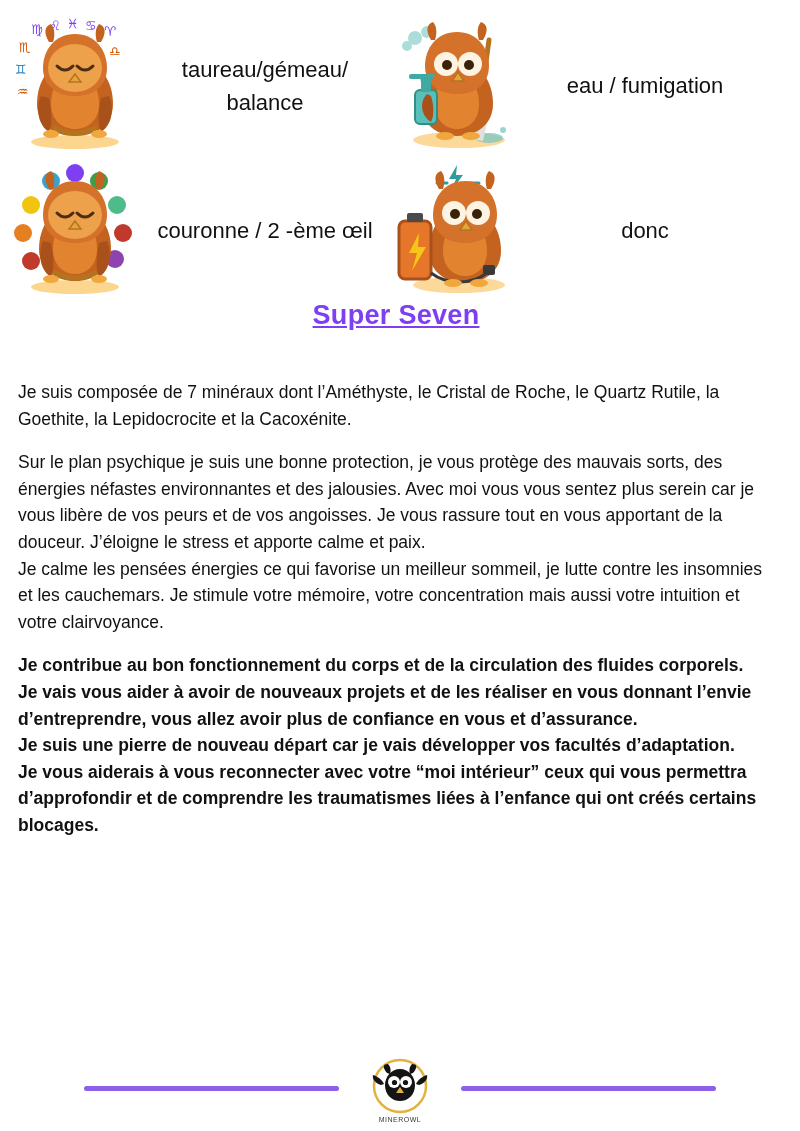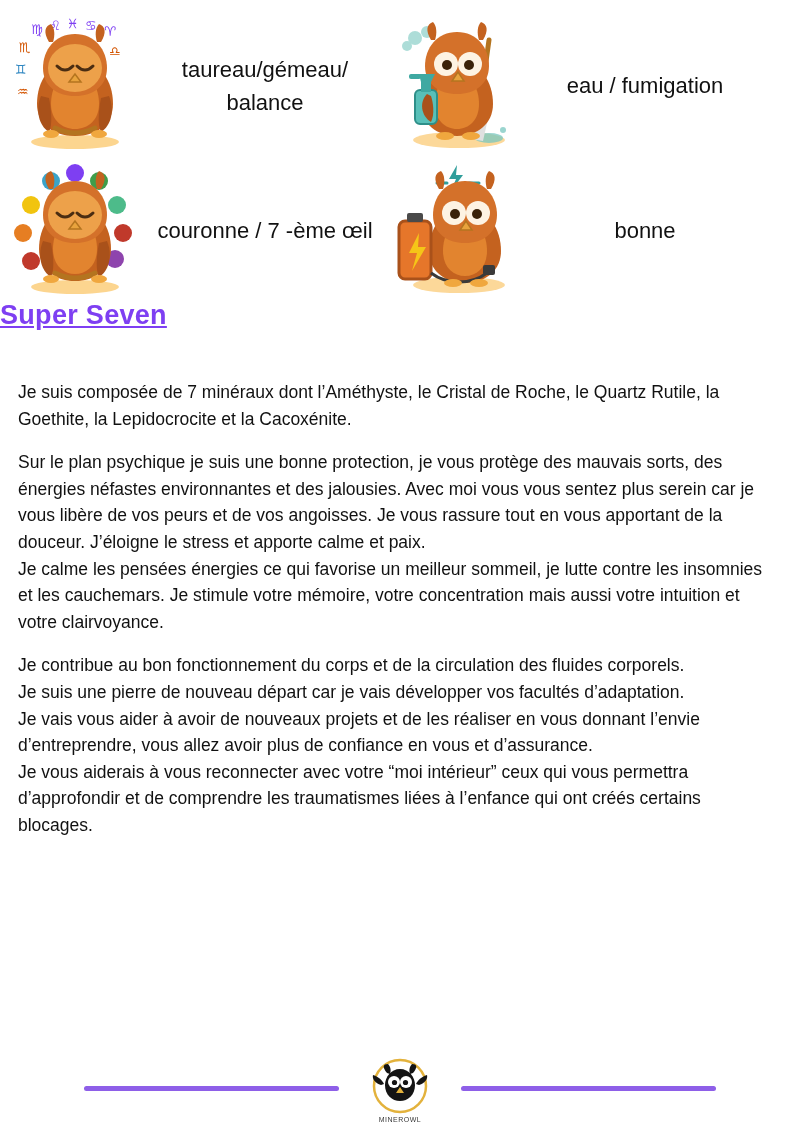--- a/index.html
+++ b/index.html
@@ -49,20 +49,21 @@
     position: relative;
     width: 140px;
     height: 140px;
   }
   .owl-wrap svg {
     display: block;
   }
 
   
   .doc-title {
+    text-align: center;
     font-size: 27px;
     font-weight: bold;
     color: #7e3ff2;
     text-decoration: underline;
     margin: 2px 8px 14px 0;
     letter-spacing: 0.3px;
   }
 
   
   .body-text {
@@ -70,20 +71,21 @@
     font-size: 17.5px;
     line-height: 1.52;
     color: #111;
     margin-top: 48px;
   }
   .para {
     margin: 0 0 17px 0;
   }
   .para:last-child {
     margin-bottom: 0;
+    font-weight: bold;
   }
   .para .line-indent {
     display: block;
   }
 
   
   .footer {
     position: absolute;
     left: 0;
     right: 0;
@@ -247,21 +249,21 @@
           <ellipse cx="70" cy="54" rx="27" ry="24" fill="#eda14a"></ellipse>
           <path d="M52 52 q8 8 16 0" stroke="#4a2d12" stroke-width="3" fill="none" stroke-linecap="round"></path>
           <path d="M72 52 q8 8 16 0" stroke="#4a2d12" stroke-width="3" fill="none" stroke-linecap="round"></path>
           <path d="M70 60 l-6 8 h12 Z" fill="#e8a33d" stroke="#b4741f" stroke-width="1.5"></path>
           <path d="M50 112 q20 10 40 0" stroke="#b4741f" stroke-width="5" fill="none" stroke-linecap="round"></path>
           <ellipse cx="46" cy="118" rx="8" ry="4" fill="#f0a73e"></ellipse>
           <ellipse cx="94" cy="118" rx="8" ry="4" fill="#f0a73e"></ellipse>
         </svg>
       </div>
     </div>
-    <div class="cell-label">couronne / 7 -ème œil</div>
+    <div class="cell-label">couronne / 2 -ème œil</div>
 
     <div class="cell-icon">
       <div class="owl-wrap">
         <svg viewBox="0 0 140 140" width="140" height="140" aria-hidden="true">
 
           <path d="M72 4 l-8 14 h7 l-5 12 l12 -16 h-7 Z" fill="#2f9e9b"></path>
           <line x1="52" y1="22" x2="62" y2="22" stroke="#2f9e9b" stroke-width="3" stroke-linecap="round"></line>
           <line x1="84" y1="22" x2="94" y2="22" stroke="#2f9e9b" stroke-width="3" stroke-linecap="round"></line>
           <ellipse cx="74" cy="124" rx="46" ry="8" fill="#f9b233" opacity="0.5"></ellipse>
 
@@ -282,35 +284,35 @@
           <path d="M34 72 l-10 20 h8 l-5 18 l14 -24 h-8 Z" fill="#f5c518"></path>
 
           <path d="M46 112 C62 124 86 124 102 112" stroke="#3a3a3a" stroke-width="3" fill="none"></path>
           <rect x="98" y="104" width="12" height="10" rx="2" fill="#3a3a3a"></rect>
 
           <ellipse cx="68" cy="122" rx="9" ry="4" fill="#f0a73e"></ellipse>
           <ellipse cx="94" cy="122" rx="9" ry="4" fill="#f0a73e"></ellipse>
         </svg>
       </div>
     </div>
-    <div class="cell-label">bonne</div>
+    <div class="cell-label">donc</div>
   </div>
 
   <div class="doc-title">Super Seven</div>
 
   <div class="body-text">
     <p class="para">Je suis composée de 7 minéraux dont l’Améthyste, le Cristal de Roche, le Quartz Rutile, la Goethite, la Lepidocrocite et la Cacoxénite.</p>
     <p class="para">
       <span>Sur le plan psychique je suis une bonne protection, je vous protège des mauvais sorts, des énergies néfastes environnantes et des jalousies. Avec moi vous vous sentez plus serein car je vous libère de vos peurs et de vos angoisses. Je vous rassure tout en vous apportant de la douceur. J’éloigne le stress et apporte calme et paix.</span>
       <span class="line-indent"> Je calme les pensées énergies ce qui favorise un meilleur sommeil, je lutte contre les insomnies et les cauchemars. Je stimule votre mémoire, votre concentration mais aussi votre intuition et votre clairvoyance.</span>
     </p>
     <p class="para">
       <span>Je contribue au bon fonctionnement du corps et de la circulation des fluides corporels.</span>
+      <span class="line-indent"> Je vais vous aider à avoir de nouveaux projets et de les réaliser en vous donnant l’envie d’entreprendre, vous allez avoir plus de confiance en vous et d’assurance.</span>
       <span class="line-indent">Je suis une pierre de nouveau départ car je vais développer vos facultés d’adaptation.</span>
-      <span class="line-indent"> Je vais vous aider à avoir de nouveaux projets et de les réaliser en vous donnant l’envie d’entreprendre, vous allez avoir plus de confiance en vous et d’assurance.</span>
       <span class="line-indent">Je vous aiderais à vous reconnecter avec votre “moi intérieur” ceux qui vous permettra d’approfondir et de comprendre les traumatismes liées à l’enfance qui ont créés certains blocages.</span>
     </p>
   </div>
 
   <div class="footer">
     <div class="rule left"></div>
     <div class="footer-logo">
       <svg viewBox="0 0 66 66" width="66" height="66" aria-hidden="true">
         <circle cx="33" cy="31" r="26" fill="none" stroke="#e3b23c" stroke-width="2.5"></circle>
         <path d="M33 14 C24 14 18 22 18 30 C18 40 25 46 33 46 C41 46 48 40 48 30 C48 22 42 14 33 14 Z" fill="#141414"></path>

